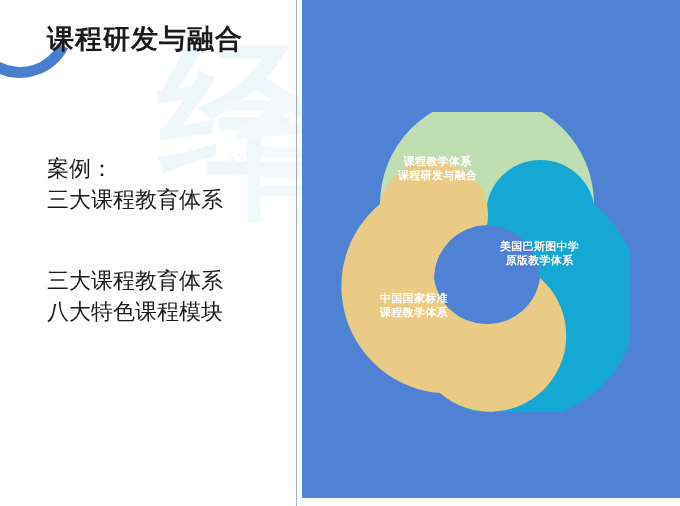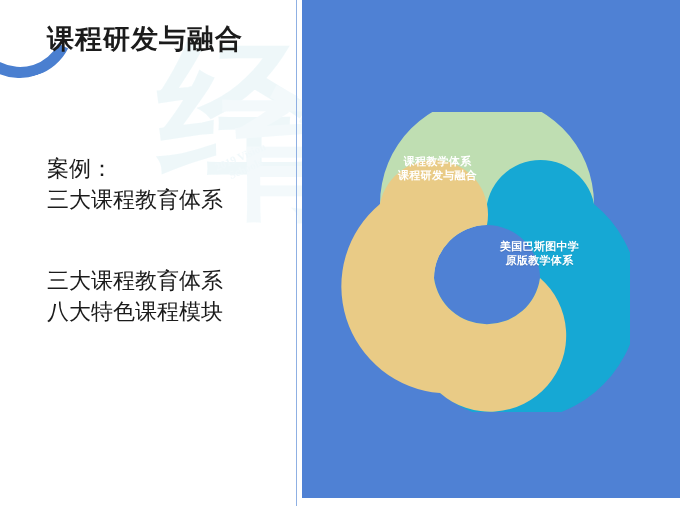--- a/index.html
+++ b/index.html
@@ -212,15 +212,19 @@
     <div class="lobe-label green">
       <div>课程教学体系</div>
       <div>课程研发与融合</div>
     </div>
 
     <div class="lobe-label blue">
       <div>美国巴斯图中学</div>
       <div>原版教学体系</div>
     </div>
 
+    <div class="lobe-label yellow">
+      <div>中国国家标准</div>
+      <div>课程教学体系</div>
+    </div>
   </div>
 
 </div>
 
 </body></html>

